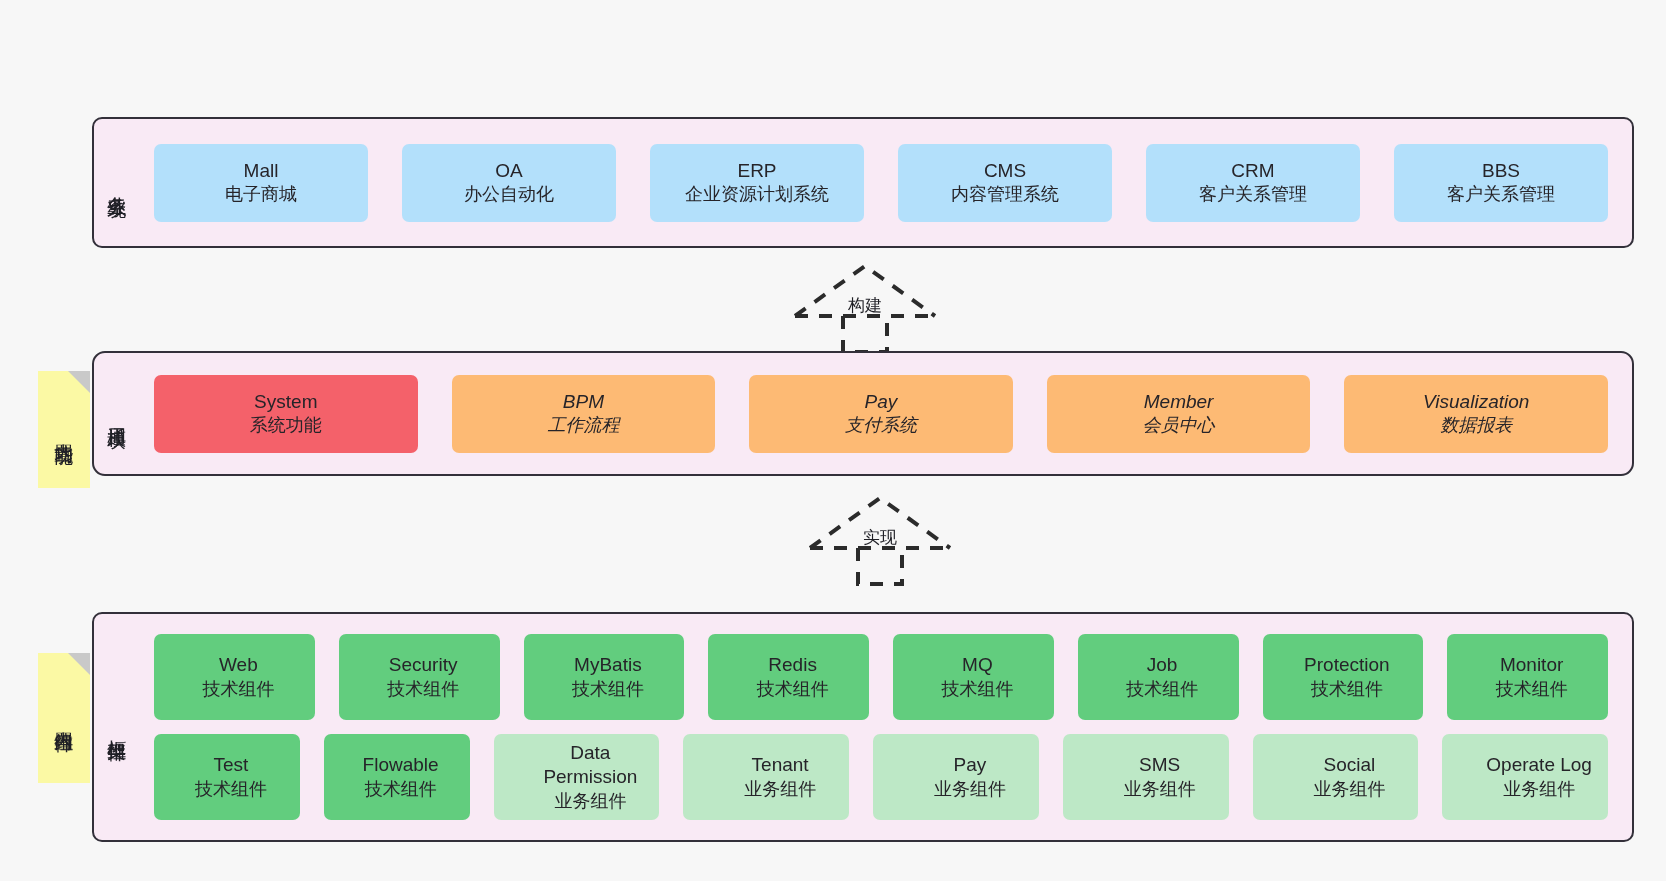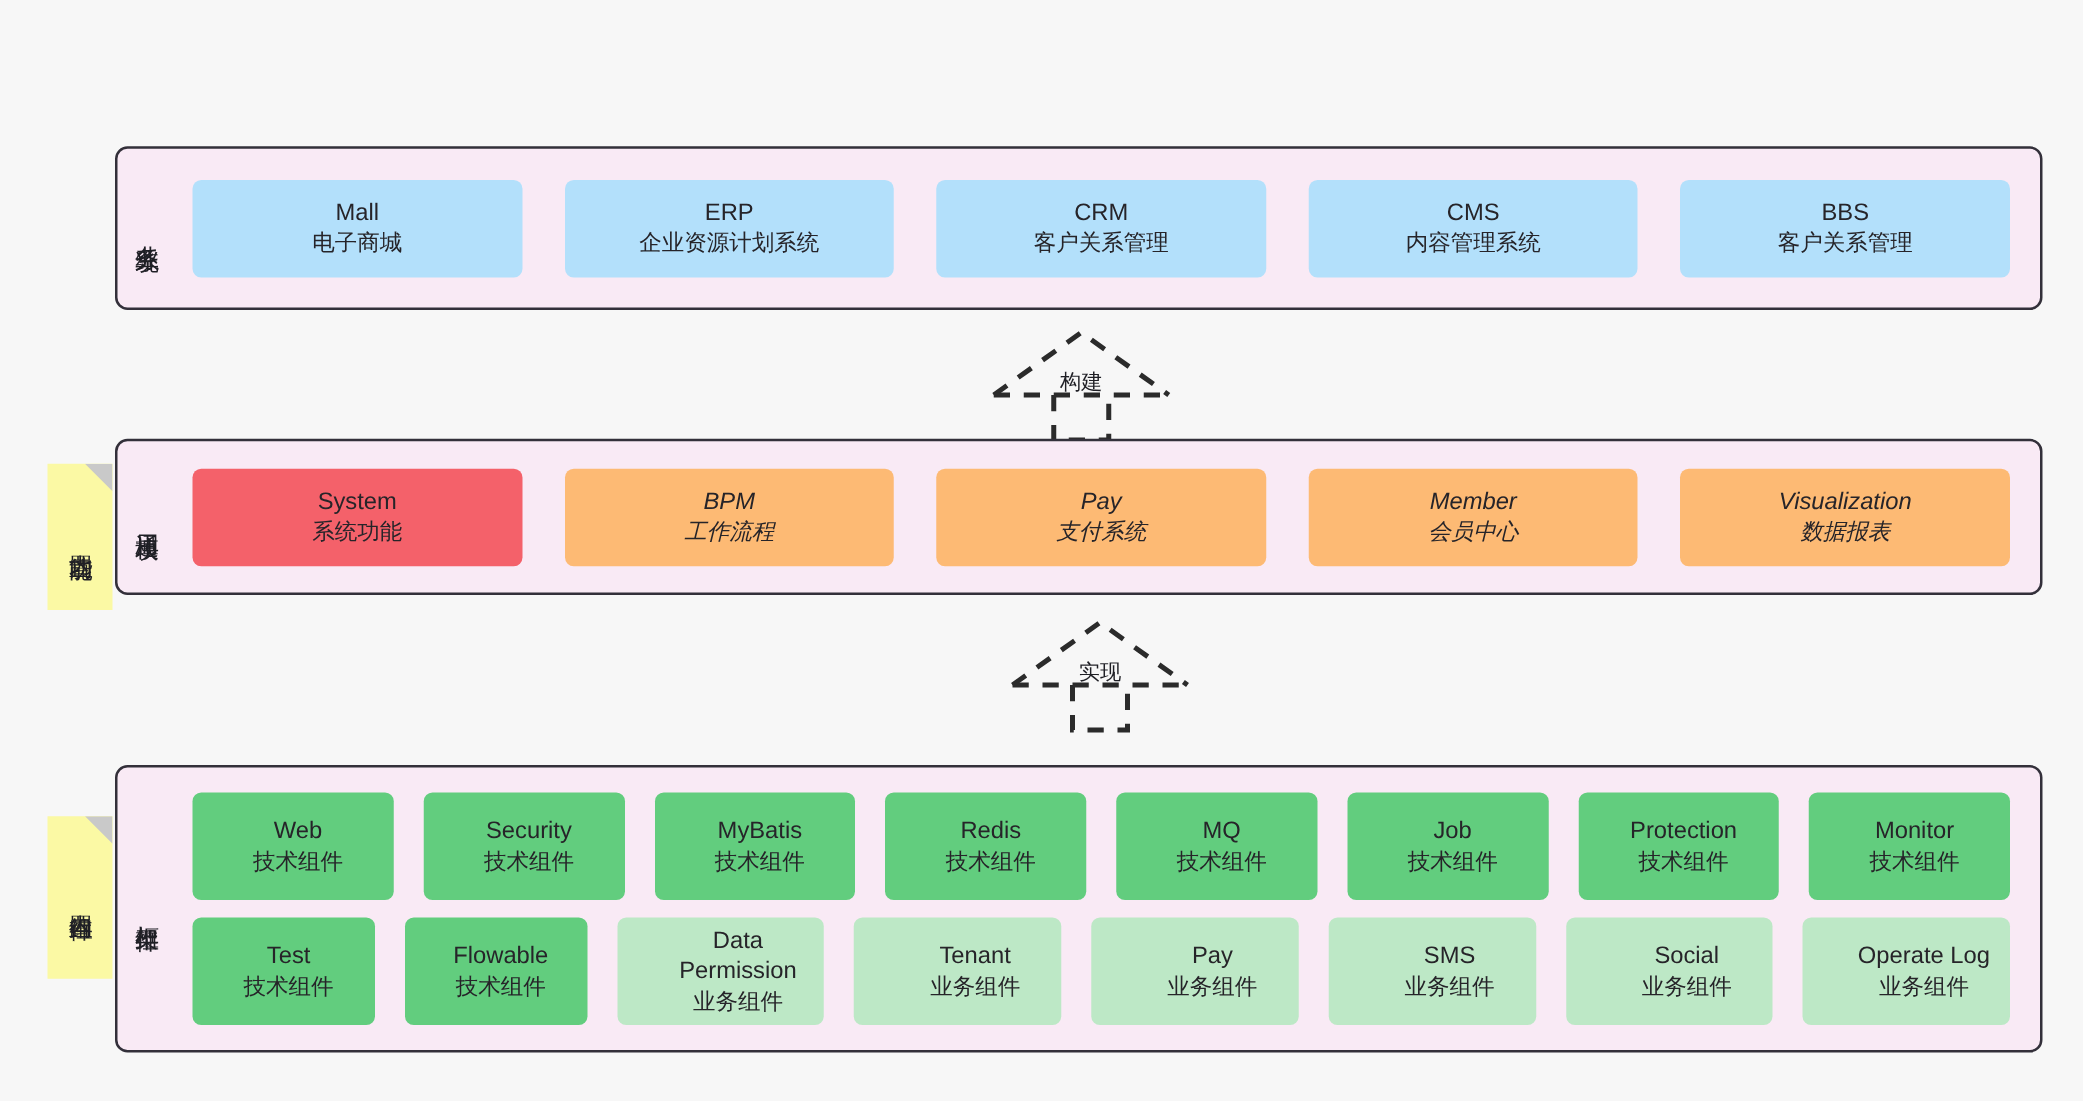--- a/index.html
+++ b/index.html
@@ -136,30 +136,34 @@
 <div id="canvas">
 
   <div class="band" id="band-business" style="left:92px; top:117px; width:1542px; height:131px;">
     <div class="band-title">业务系统</div>
     <div class="band-body" id="business-cards">
         <div class="card c-blue tall">
           <div class="t1">Mall</div>
           <div class="t2">电子商城</div>
         </div>
         <div class="card c-blue tall">
+          <div class="t1">OA</div>
+          <div class="t2">办公自动化</div>
+        </div>
+        <div class="card c-blue tall">
           <div class="t1">ERP</div>
           <div class="t2">企业资源计划系统</div>
         </div>
         <div class="card c-blue tall">
+          <div class="t1">CMS</div>
+          <div class="t2">内容管理系统</div>
+        </div>
+        <div class="card c-blue tall">
           <div class="t1">CRM</div>
           <div class="t2">客户关系管理</div>
-        </div>
-        <div class="card c-blue tall">
-          <div class="t1">CMS</div>
-          <div class="t2">内容管理系统</div>
         </div>
         <div class="card c-blue tall">
           <div class="t1">BBS</div>
           <div class="t2">客户关系管理</div>
         </div>
       </div>
   </div>
 
   <div class="uml-arrow" style="left:785px; top:258px;">
     <svg viewBox="0 0 160 96" preserveAspectRatio="none" aria-hidden="true">
@@ -170,21 +174,21 @@
       <path d="M 58 58 L 58 94 L 102 94 L 102 58" fill="none" stroke="#2b2b2b" stroke-width="4" stroke-dasharray="13,11" stroke-linecap="butt"></path>
     </svg>
     <span class="lbl">构建</span>
   </div>
 
   <div class="note" style="left:38px; top:371px; height:117px;">
     <span class="fold"></span>
     <span>内置功能</span>
   </div>
 
-  <div class="band" id="band-common" style="left:92px; top:351px; width:1542px; height:125px;">
+  <div class="band" id="band-common" style="left:92px; top:351px; width:1542px; height:125px;border-radius:13px;">
     <div class="band-title">通用模块</div>
     <div class="band-body" id="common-cards">
         <div class="card c-red tall">
           <div class="t1">System</div>
           <div class="t2">系统功能</div>
         </div>
         <div class="card c-pink tall">
           <div class="t1">BPM</div>
           <div class="t2">工作流程</div>
         </div>

